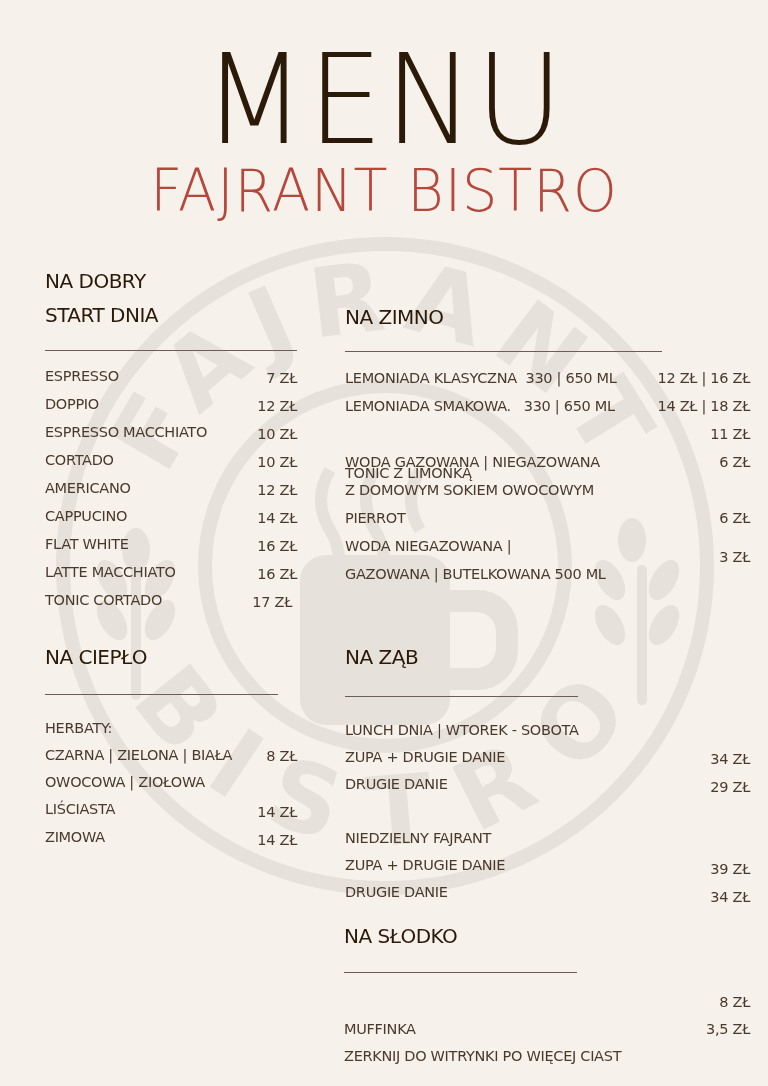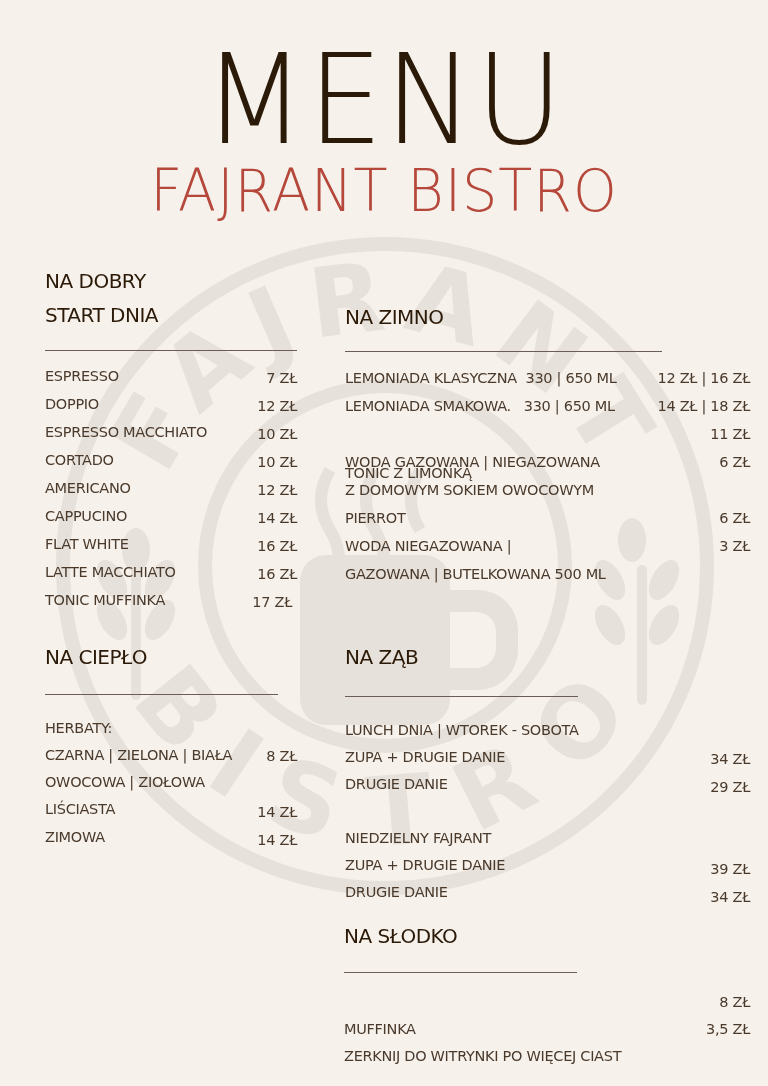--- a/index.html
+++ b/index.html
@@ -102,21 +102,21 @@
   <div class="row" style="top:187px;">CORTADO</div>
   <div class="price" style="top:189px; right:0;">10 ZŁ</div>
   <div class="row" style="top:215px;">AMERICANO</div>
   <div class="price" style="top:217px; right:0;">12 ZŁ</div>
   <div class="row" style="top:243px;">CAPPUCINO</div>
   <div class="price" style="top:245px; right:0;">14 ZŁ</div>
   <div class="row" style="top:271px;">FLAT WHITE</div>
   <div class="price" style="top:273px; right:0;">16 ZŁ</div>
   <div class="row" style="top:299px;">LATTE MACCHIATO</div>
   <div class="price" style="top:301px; right:0;">16 ZŁ</div>
-  <div class="row" style="top:327px;">TONIC MUFFINKA</div>
+  <div class="row" style="top:327px;">TONIC CORTADO</div>
   <div class="price" style="top:329px; right:5px;text-align:center;">17 ZŁ</div>
 </div>
 
 <div class="section" style="left:45px; top:640px; width:252px; height:220px;">
   <div class="sec-head">NA CIEPŁO</div>
   <div class="rule" style="position:absolute; top:54px; left:0; width:233px;"></div>
   <div class="row" style="top:79px;">HERBATY:</div>
   <div class="row" style="top:106px;">CZARNA | ZIELONA | BIAŁA</div>
   <div class="price" style="top:107px; right:0;">8 ZŁ</div>
   <div class="row" style="top:133px;">OWOCOWA | ZIOŁOWA</div>
@@ -134,21 +134,21 @@
   <div class="row" style="top:97px; white-space:pre;">LEMONIADA SMAKOWA.   330 | 650 ML</div>
   <div class="price" style="top:97px; right:0;">14 ZŁ | 18 ZŁ</div>
   <div class="row" style="top:125px;margin-top:39px;">TONIC Z LIMONKĄ</div>
   <div class="price" style="top:125px; right:0;">11 ZŁ</div>
   <div class="row" style="top:153px;">WODA GAZOWANA | NIEGAZOWANA</div>
   <div class="price" style="top:153px; right:0;">6 ZŁ</div>
   <div class="row" style="top:181px;">Z DOMOWYM SOKIEM OWOCOWYM</div>
   <div class="row" style="top:209px;">PIERROT</div>
   <div class="price" style="top:209px; right:0;">6 ZŁ</div>
   <div class="row" style="top:237px;">WODA NIEGAZOWANA |</div>
-  <div class="price" style="top:237px; right:0;">3 ZŁ</div>
+  <div class="price" style="top:248px; right:0;">3 ZŁ</div>
   <div class="row" style="top:265px;">GAZOWANA | BUTELKOWANA 500 ML</div>
 </div>
 
 <div class="section" style="left:345px; top:640px; width:405px; height:270px;">
   <div class="sec-head">NA ZĄB</div>
   <div class="rule" style="position:absolute; top:56px; left:0; width:233px;"></div>
   <div class="row" style="top:81px;">LUNCH DNIA | WTOREK - SOBOTA</div>
   <div class="row" style="top:108px;">ZUPA + DRUGIE DANIE</div>
   <div class="price" style="top:110px; right:0;">34 ZŁ</div>
   <div class="row" style="top:135px;">DRUGIE DANIE</div>

